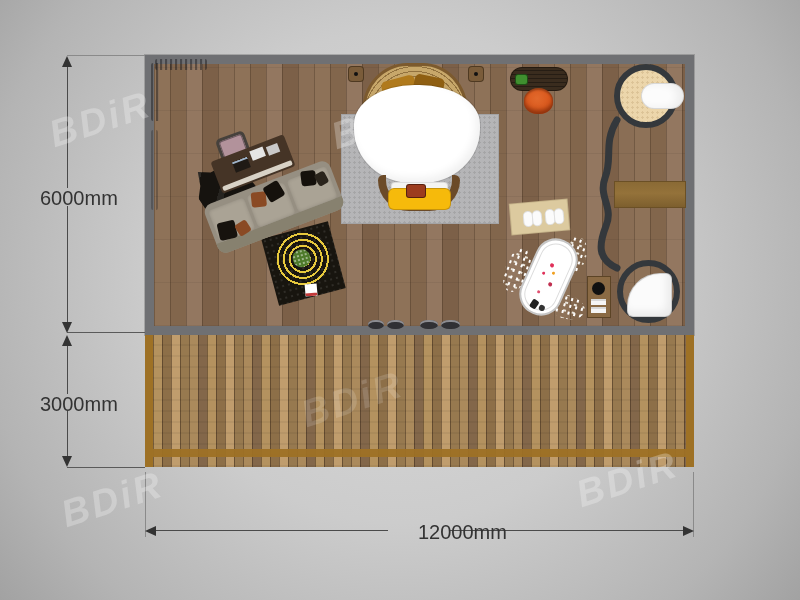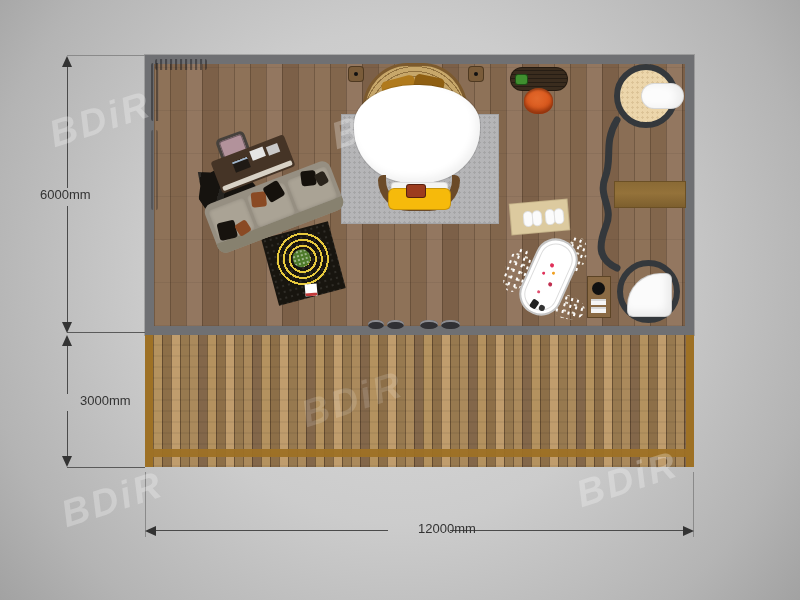--- a/index.html
+++ b/index.html
@@ -26,21 +26,21 @@
       repeating-linear-gradient(0deg, rgba(0,0,0,.05) 0 2px, rgba(0,0,0,0) 2px 11px),
       repeating-linear-gradient(90deg, rgba(58,40,24,.5) 0 1px, rgba(0,0,0,0) 1px 9px),
       repeating-linear-gradient(90deg, #b4925f 0 9px, #8d6f48 9px 18px, #c09d6d 18px 27px, #97794f 27px 36px, #ab8a5c 36px 45px, #83674a 45px 54px);
     z-index:1;
   }
   .deck-bottom-rail{left:0;top:114px;width:533px;height:8px;background:#9e7125;opacity:.95;}
   .corner-tex{background:repeating-linear-gradient(90deg, rgba(20,20,24,.8) 0 2px, rgba(90,90,95,.4) 2px 3px, rgba(0,0,0,0) 3px 5px);opacity:.55;border-radius:2px;}
   
   .dimline{background:#4a4a4a;z-index:5;}
   .extline{background:#8a8a8a;z-index:5;}
-  .dimtext{color:#333;font-size:13px;z-index:6;white-space:nowrap;}
+  .dimtext{color:#333;font-size:20px;z-index:6;white-space:nowrap;}
   .arr{width:0;height:0;z-index:6;}
   .arr-up{border-left:5px solid rgba(0,0,0,0);border-right:5px solid rgba(0,0,0,0);border-bottom:11px solid #333;}
   .arr-down{border-left:5px solid rgba(0,0,0,0);border-right:5px solid rgba(0,0,0,0);border-top:11px solid #333;}
   .arr-left{border-top:5px solid rgba(0,0,0,0);border-bottom:5px solid rgba(0,0,0,0);border-right:11px solid #333;}
   .arr-right{border-top:5px solid rgba(0,0,0,0);border-bottom:5px solid rgba(0,0,0,0);border-left:11px solid #333;}
   
   .z2{z-index:2;}.z3{z-index:3;}.z4{z-index:4;}
   .bed-rug{left:342px;top:115px;width:156px;height:108px;background:#b5b5b7;
     background-image:radial-gradient(circle, rgba(0,0,0,.09) 1px, rgba(0,0,0,0) 1.4px);background-size:5px 5px;
     box-shadow:0 0 0 1px #a3a3a5;}
@@ -223,21 +223,21 @@
   <div class="abs thr-slipper z3" style="left:420px;top:320px;width:18px;"></div>
   <div class="abs thr-slipper z3" style="left:441px;top:320px;width:19px;"></div>
 
   <div class="abs arr arr-up" style="left:62px;top:56px;"></div>
   <div class="abs dimline" style="left:67px;top:58px;width:1px;height:130px;"></div>
   <div class="abs dimtext" style="left:40px;top:187px;">6000mm</div>
   <div class="abs dimline" style="left:67px;top:206px;width:1px;height:118px;"></div>
   <div class="abs arr arr-down" style="left:62px;top:322px;"></div>
   <div class="abs arr arr-up" style="left:62px;top:335px;"></div>
   <div class="abs dimline" style="left:67px;top:337px;width:1px;height:57px;"></div>
-  <div class="abs dimtext" style="left:40px;top:393px;margin-left:40px;">3000mm</div>
+  <div class="abs dimtext" style="left:40px;top:393px;">3000mm</div>
   <div class="abs dimline" style="left:67px;top:411px;width:1px;height:47px;"></div>
   <div class="abs arr arr-down" style="left:62px;top:456px;"></div>
   <div class="abs extline" style="left:67px;top:55px;width:78px;height:1px;"></div>
   <div class="abs extline" style="left:67px;top:332px;width:78px;height:1px;background:#5a5a5a;"></div>
   <div class="abs extline" style="left:67px;top:467px;width:78px;height:1px;background:#5a5a5a;"></div>
 
   <div class="abs extline" style="left:145px;top:472px;width:1px;height:65px;"></div>
   <div class="abs extline" style="left:693px;top:472px;width:1px;height:65px;"></div>
   <div class="abs arr arr-left" style="left:145px;top:526px;"></div>
   <div class="abs dimline" style="left:156px;top:530px;width:232px;height:1px;"></div>

